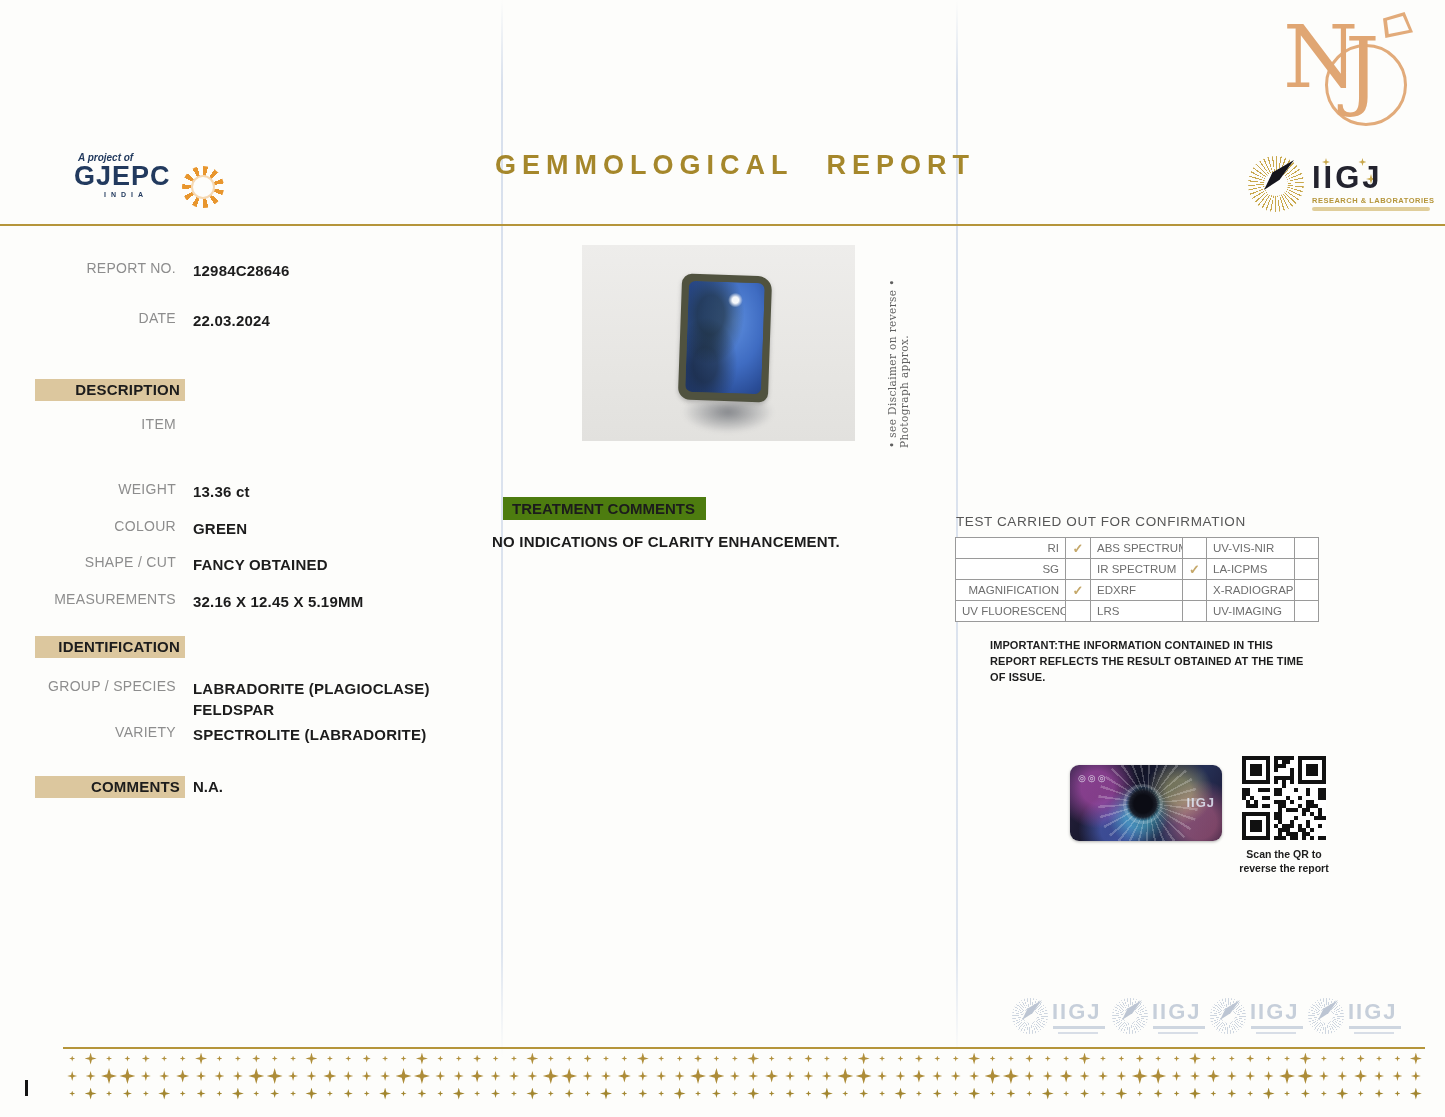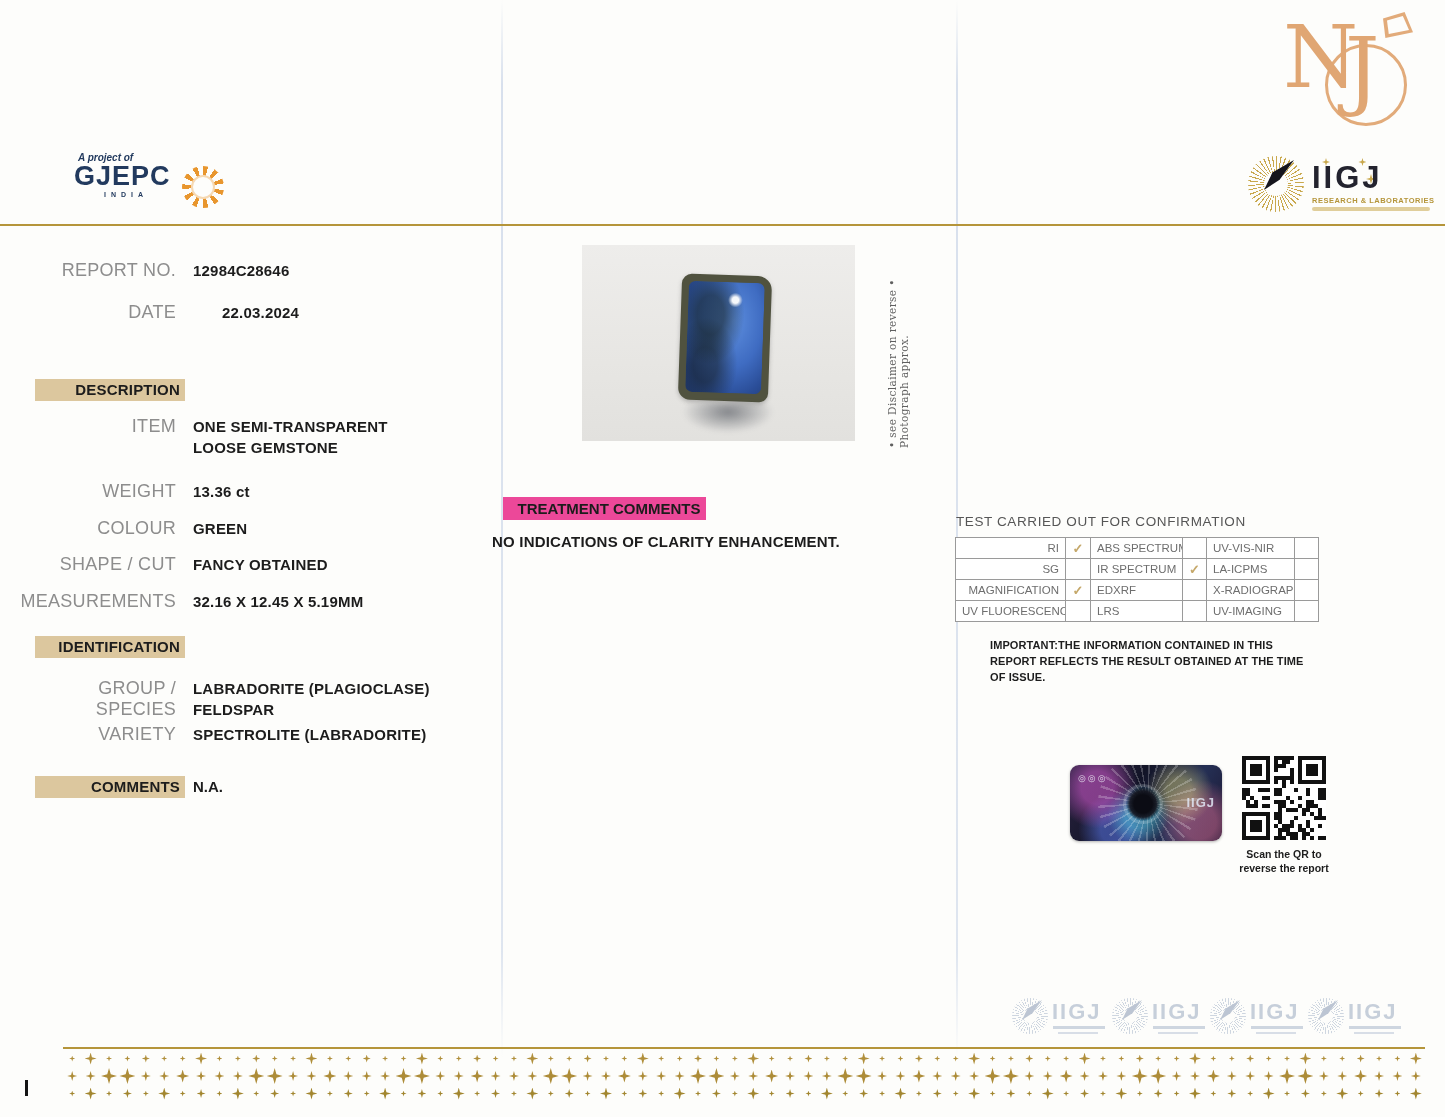--- a/index.html
+++ b/index.html
@@ -48,21 +48,21 @@
   .iigj .stars{position:absolute;left:66px;top:0px;width:110px;height:10px;}
   .iigj .name{position:absolute;left:64px;top:10px;font-size:31px;font-weight:bold;color:#23232e;letter-spacing:3px;line-height:1;}
   .iigj .sub{position:absolute;left:64px;top:44px;font-size:7.5px;font-weight:bold;color:#b5953a;letter-spacing:.5px;}
   .iigj .fine{position:absolute;left:64px;top:55px;width:118px;height:4px;background:#c9a84c;opacity:.55;border-radius:2px;}
 
   .star4{display:inline-block;background:#c9a84c;
          clip-path:polygon(50% 0%,61% 39%,100% 50%,61% 61%,50% 100%,39% 61%,0% 50%,39% 39%);}
 
   
   .row{position:absolute;left:16px;display:flex;align-items:flex-start;}
-  .row .lbl{width:160px;text-align:right;color:#8d8d8d;font-size:18px;letter-spacing:.3px;flex:none;}
+  .row .lbl{width:160px;text-align:right;color:#8d8d8d;font-size:14px;letter-spacing:.3px;flex:none;}
   .row .val{margin-left:17px;font-weight:bold;font-size:15px;max-width:238px;line-height:1.4;letter-spacing:.2px;}
   .heading{position:absolute;left:35px;width:150px;height:22px;background:#dcc79e;
            font-size:15px;font-weight:bold;text-align:right;line-height:22px;padding-right:5px;box-sizing:border-box;letter-spacing:.2px;}
 
   
   .photo{position:absolute;left:582px;top:245px;width:273px;height:196px;
          background:linear-gradient(180deg,#eeedeb 0%,#e7e6e3 60%,#e2e1de 100%);}
   .gem{position:absolute;left:98px;top:30px;width:90px;height:126px;transform:rotate(2deg);
        background:#50523f;border-radius:10px 14px 9px 12px;
        box-shadow:0 2px 4px rgba(80,80,80,.35);}
@@ -72,22 +72,22 @@
          radial-gradient(ellipse at 30% 30%, rgba(20,30,25,.55) 0 18%, rgba(0,0,0,0) 45%),
          radial-gradient(ellipse at 25% 75%, rgba(20,25,20,.5) 0 15%, rgba(0,0,0,0) 40%),
          radial-gradient(ellipse at 60% 35%, #5d8ede 0%, #3f6cc2 45%, #2a4d97 75%, #203a72 100%);}
   .gem-reflect{position:absolute;left:100px;top:158px;width:92px;height:30px;
        background:radial-gradient(ellipse at 50% 30%, rgba(55,60,70,.55), rgba(0,0,0,0) 70%);filter:blur(2px);}
   .side-note{position:absolute;left:886px;top:243px;height:205px;
        writing-mode:vertical-rl;transform:rotate(180deg);
        font-family:"DejaVu Serif",serif;font-size:10.5px;color:#5f5f5f;letter-spacing:.4px;}
 
   
-  .treat-head{position:absolute;left:503px;top:497px;width:203px;height:23px;background:#ec4899;
-       font-size:15px;font-weight:bold;line-height:23px;padding-left:9px;box-sizing:border-box;text-align:center;}
+  .treat-head{position:absolute;left:503px;top:497px;width:203px;height:23px;background:#4d7c0f;
+       font-size:15px;font-weight:bold;line-height:23px;padding-left:9px;box-sizing:border-box;}
   .treat-text{position:absolute;left:492px;top:533px;font-size:15px;font-weight:bold;letter-spacing:.2px;}
 
   
   .tests-head{position:absolute;left:956px;top:514px;font-size:13.5px;color:#565656;letter-spacing:.6px;}
   .test-table{position:absolute;left:955px;top:537px;display:grid;
        grid-template-columns:110px 25px 92px 24px 88px 24px;
        border-top:1px solid #9a9a9a;border-left:1px solid #9a9a9a;background:#fff;}
   .tc{border-right:1px solid #9a9a9a;border-bottom:1px solid #9a9a9a;height:21px;line-height:21px;
        font-size:11.5px;color:#6e6e6e;padding:0 6px;box-sizing:border-box;white-space:nowrap;overflow:hidden;}
   .tc.r{text-align:right;}
@@ -144,20 +144,21 @@
   <div class="fold" style="left:501px;"></div>
   <div class="fold" style="left:956px;"></div>
 
   <div class="gjepc">
     <div class="proj">A project of</div>
     <div class="name">GJEPC</div>
     <div class="sub">INDIA</div>
     <div class="emblem"></div>
   </div>
 
+  <div class="title">GEMMOLOGICAL REPORT</div>
 
   <div class="nj">
     <div class="circle"></div>
     <div class="n">N</div>
     <div class="j">J</div>
     <div class="kite">
         <i></i>
       </div>
   </div>
 
@@ -173,29 +174,28 @@
     <div class="sub">RESEARCH &amp; LABORATORIES</div>
     <div class="fine"></div>
   </div>
 
   <div class="rule-gold" style="left:0;top:224px;width:1445px;"></div>
 
   <div class="row" style="top:260px;">
     <span class="lbl">REPORT NO.</span>
     <span class="val">12984C28646</span>
   </div>
-  <div class="row" style="top:302px;gap:29px;">
+  <div class="row" style="top:310px;">
     <span class="lbl">DATE</span>
     <span class="val">22.03.2024</span>
   </div>
 
   <div class="heading" style="top:379px;">DESCRIPTION</div>
   <div class="row" style="top:416px;">
     <span class="lbl">ITEM</span>
-    <span class="val">ONE SEMI-TRANSPARENT LOOSE GEMSTONE</span>
   </div>
   <div class="row" style="top:481px;">
     <span class="lbl">WEIGHT</span>
     <span class="val">13.36 ct</span>
   </div>
   <div class="row" style="top:518px;">
     <span class="lbl">COLOUR</span>
     <span class="val">GREEN</span>
   </div>
   <div class="row" style="top:554px;">

